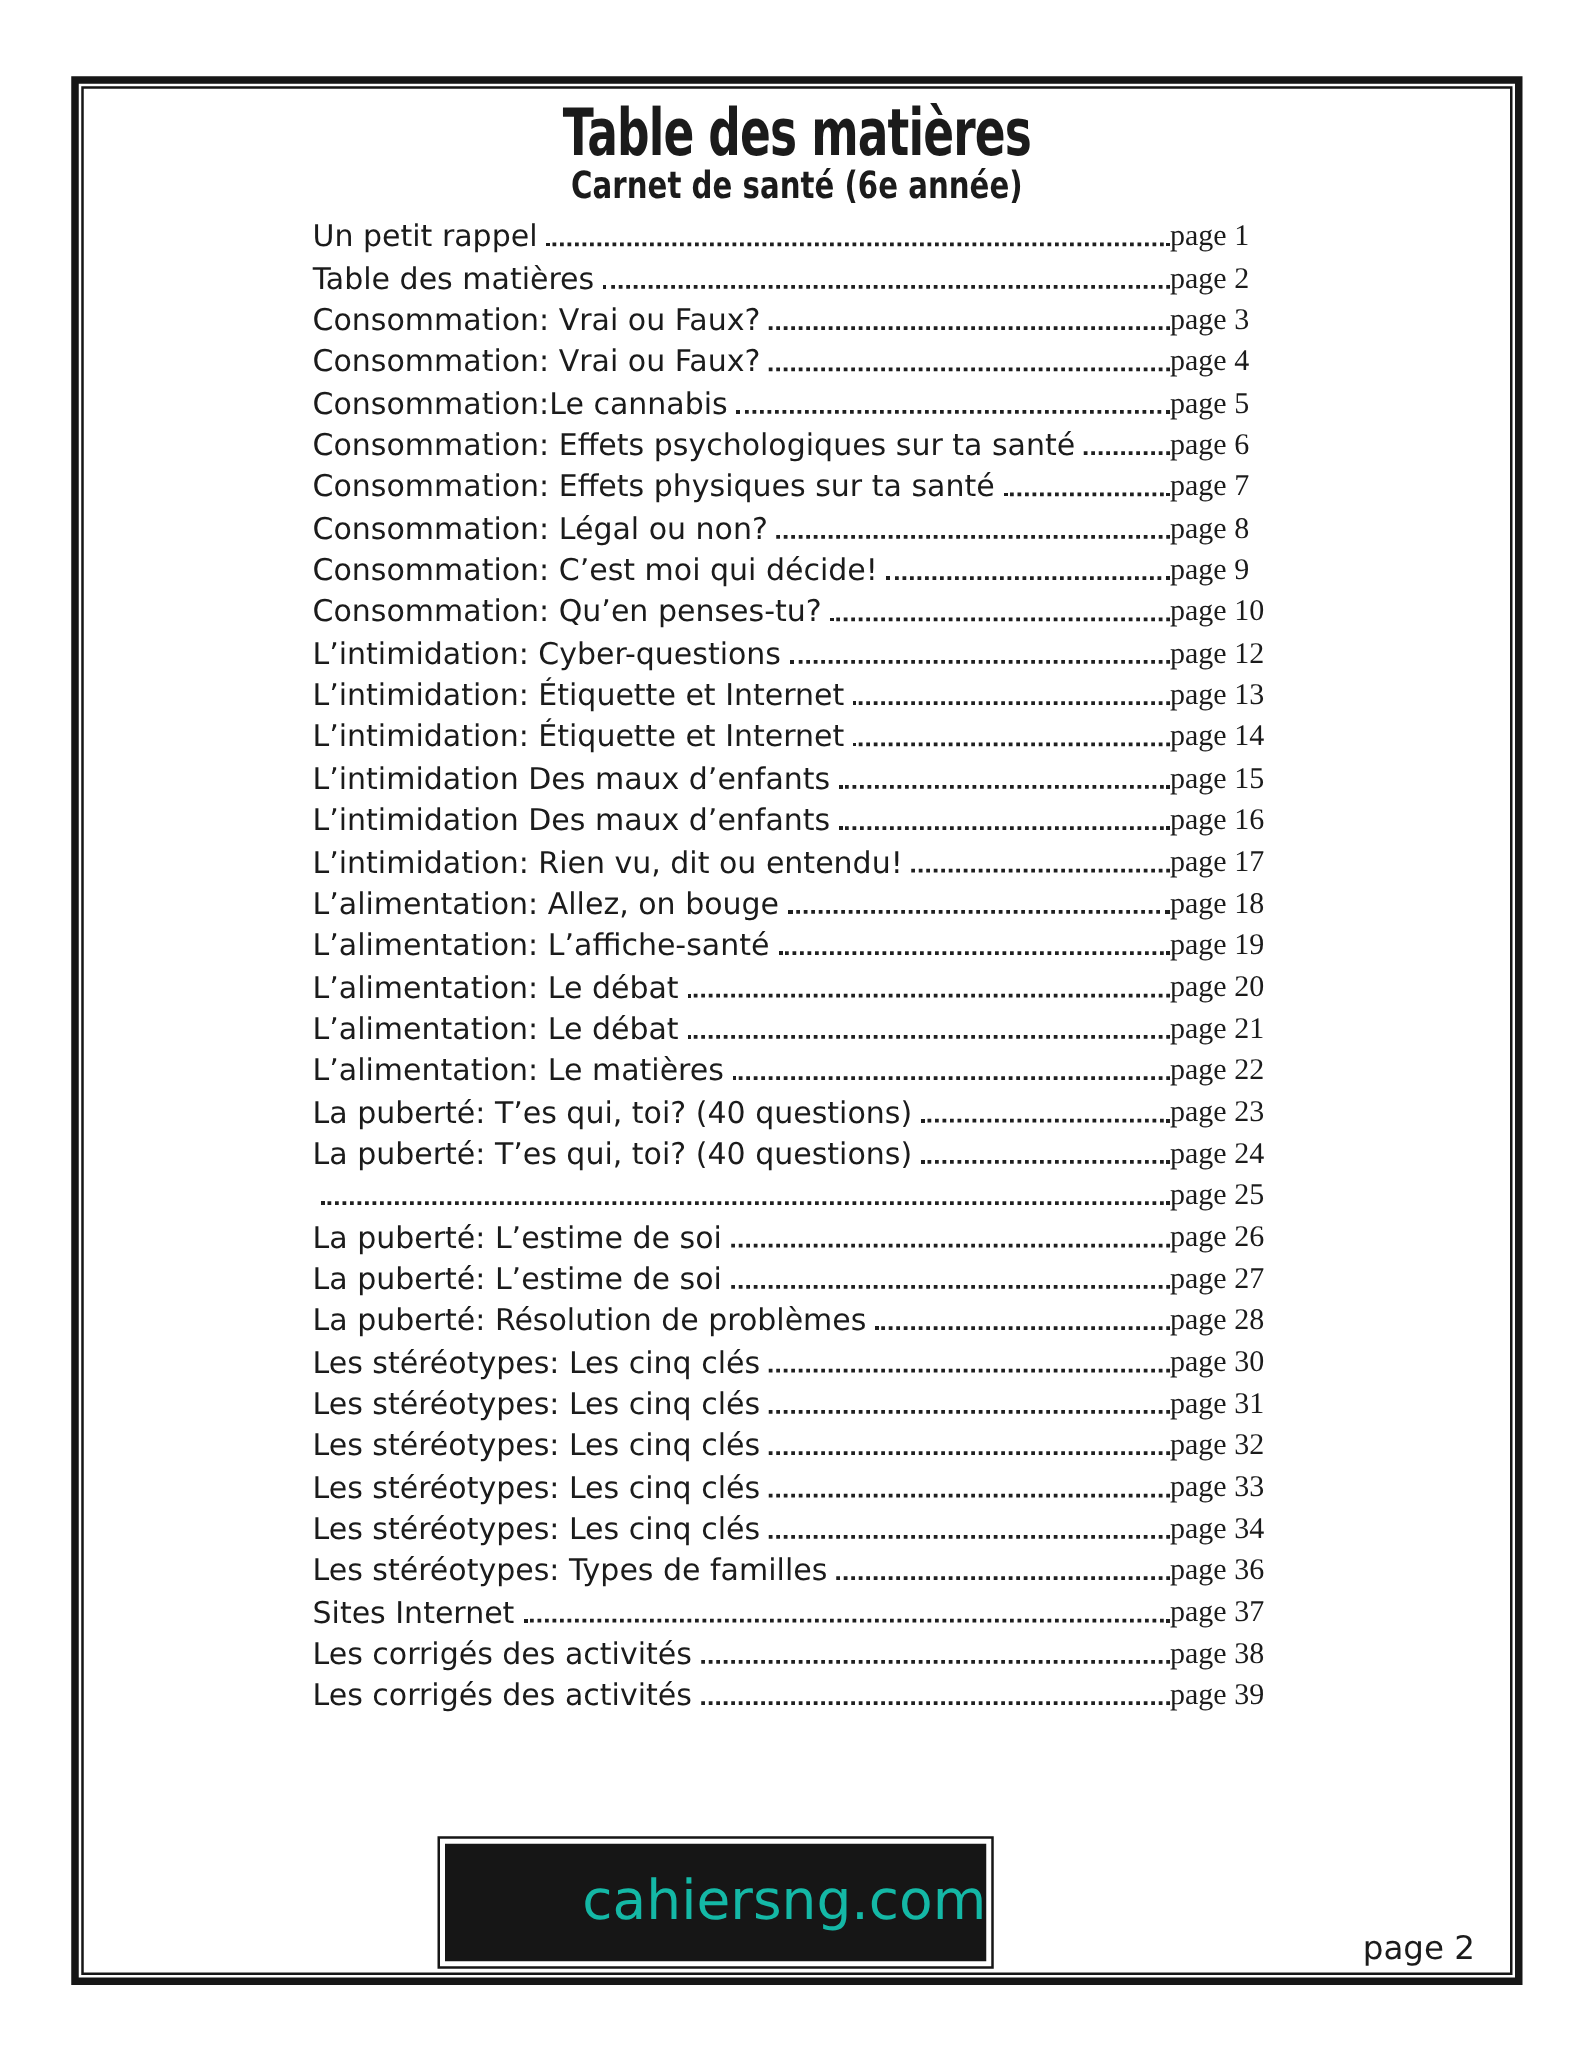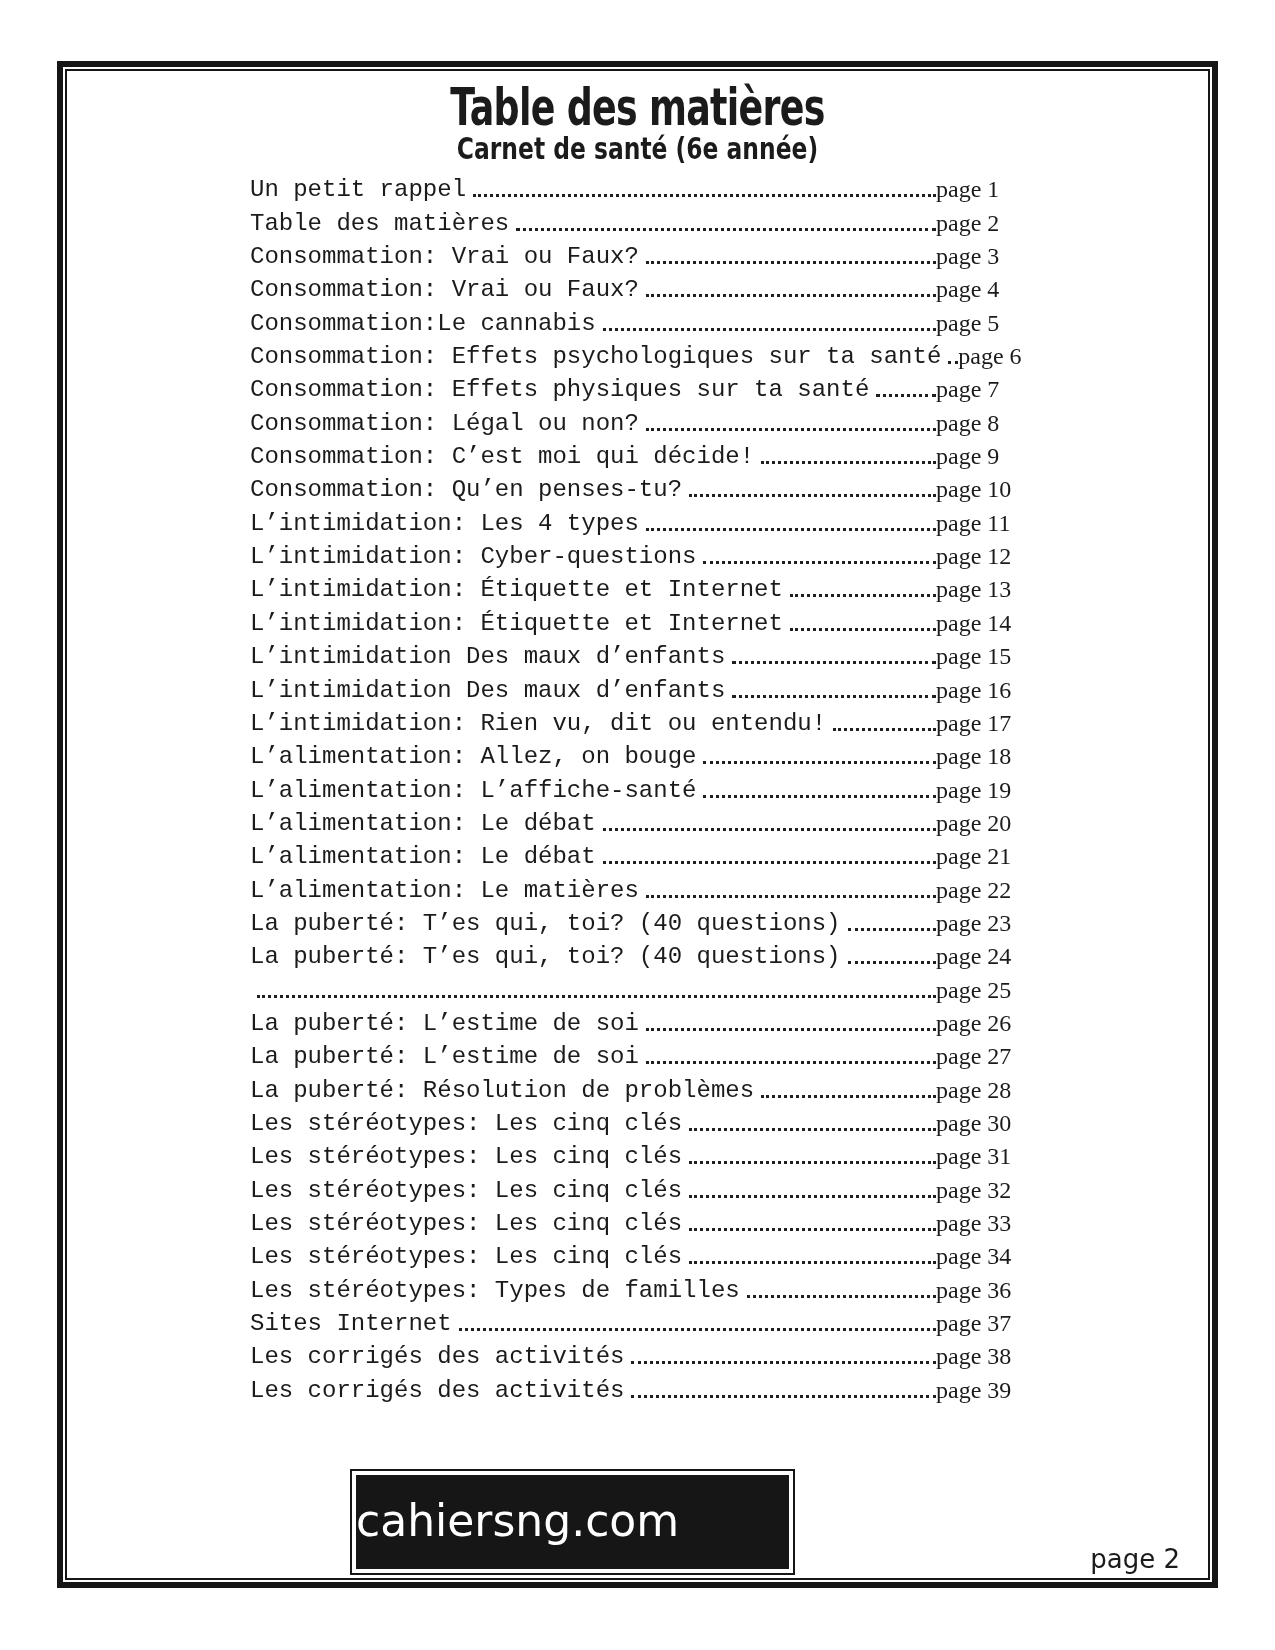--- a/index.html
+++ b/index.html
@@ -54,21 +54,20 @@
   .toc-row {
     display: flex;
     align-items: flex-end;
     height: 33.35px;
     font-size: 24px;
     overflow: hidden;
   }
   .toc-row .t {
     white-space: nowrap;
     flex: none;
-    font-family: Liberation Mono, monospace;
   }
   .toc-row .leader {
     flex: 1 1 auto;
     border-bottom: 3px dotted #1f1f1f;
     margin: 0 0 6px 7px;
     min-width: 10px;
   }
   .toc-row .pg {
     flex: none;
     width: 94px;
@@ -80,22 +79,22 @@
     position: absolute;
     left: 283px; top: 1398px;
     width: 445px;
     border: 2px solid #161616;
     padding: 4px;
     box-sizing: border-box;
     background: #ffffff;
   }
   .site-banner-inner {
     background: #161616;
-    color: #ffffff;
-    text-align: left;
+    color: #14b8a6;
+    text-align: right;
     font-size: 44px;
     padding: 20px 0 23px 0;
   }
 
   .footer-page-num {
     position: absolute;
     right: 28px; bottom: 4px;
     font-size: 26px;
     white-space: nowrap;
   }
@@ -164,25 +163,20 @@
         <span class="leader"></span>
         <span class="pg">page 9</span>
       </div>
 
       <div class="toc-row">
         <span class="t">Consommation: Qu’en penses-tu?</span>
         <span class="leader"></span>
         <span class="pg">page 10</span>
       </div>
 
-      <div class="toc-row">
-        <span class="t">L’intimidation: Les 4 types</span>
-        <span class="leader"></span>
-        <span class="pg">page 11</span>
-      </div>
 
       <div class="toc-row">
         <span class="t">L’intimidation: Cyber-questions</span>
         <span class="leader"></span>
         <span class="pg">page 12</span>
       </div>
 
       <div class="toc-row">
         <span class="t">L’intimidation: Étiquette et Internet</span>
         <span class="leader"></span>

